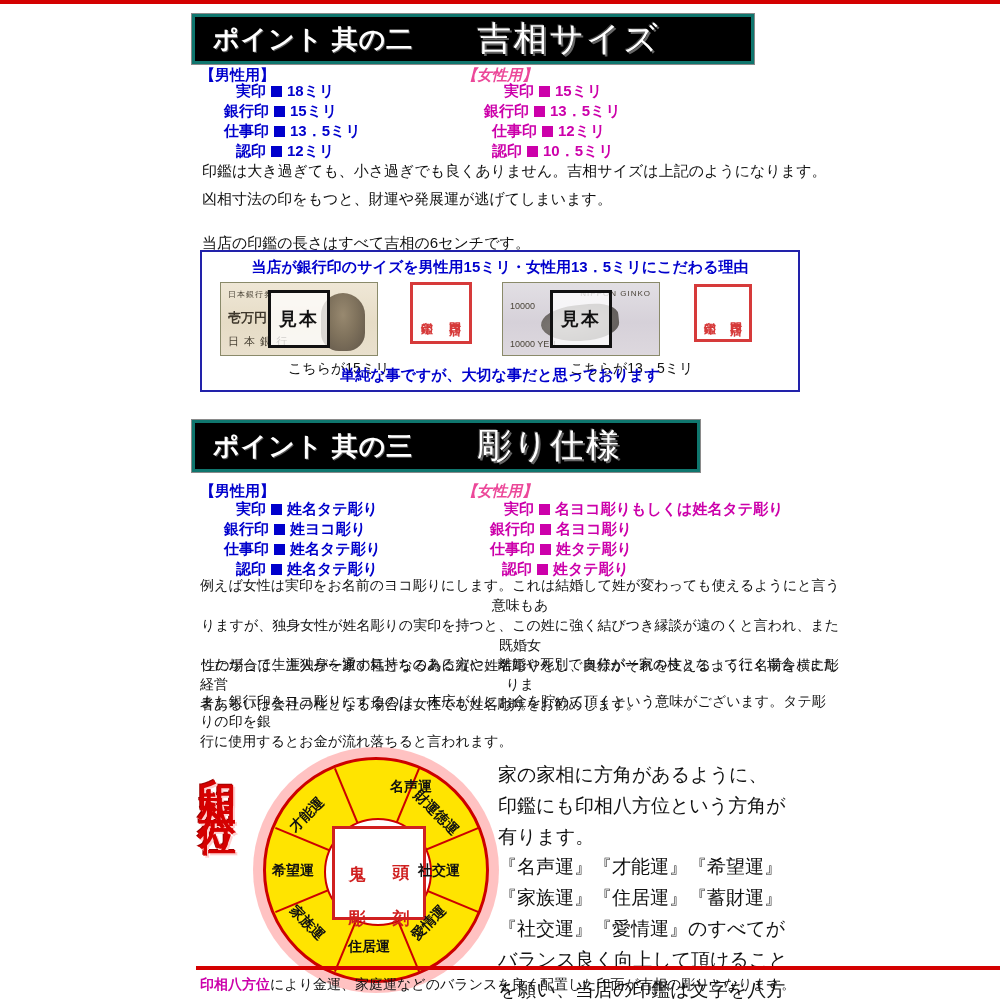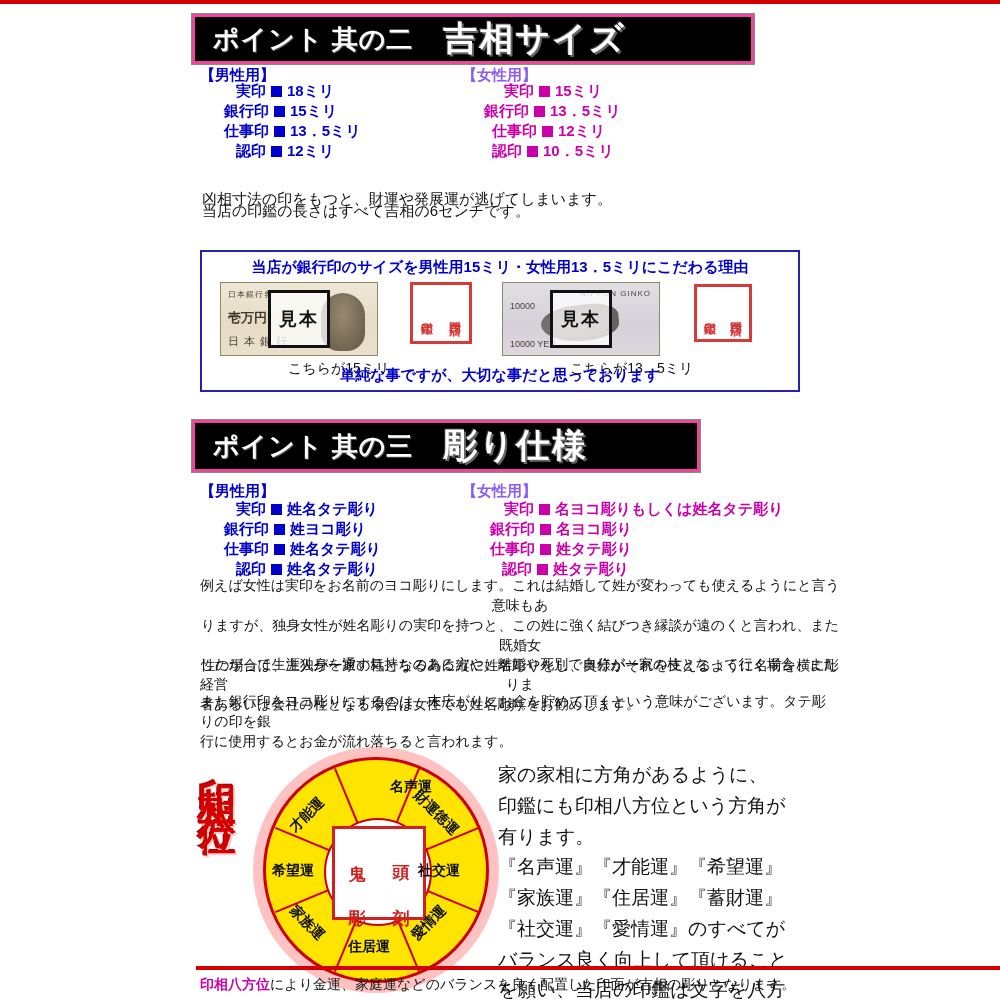--- a/index.html
+++ b/index.html
@@ -17,61 +17,62 @@
   .page {
     position: relative;
     width: 1000px;
     height: 1000px;
   }
 
   
   .banner {
     position: absolute;
     background: #000000;
-    border: 3px solid #ec4899;
+    border: 3px solid #0f766e;
     box-shadow: 0 0 0 1px #8a8a8a;
     display: flex;
     align-items: center;
     padding: 0 18px;
     box-sizing: border-box;
+    gap: 44px;
   }
   .banner-small {
     color: #ffffff;
     font-weight: bold;
     font-size: 26px;
     letter-spacing: 1px;
     text-shadow: 1px 1px 0 #555;
     white-space: nowrap;
   }
   .banner-big {
     color: #ffffff;
-    font-weight: bold;
+    font-weight: normal;
     font-size: 34px;
-    margin-left: 30px;
+    margin-left: 20px;
     letter-spacing: 2px;
     text-shadow: 2px 2px 0 #666, -1px -1px 0 #444;
     white-space: nowrap;
   }
   .redline {
     position: absolute;
     height: 4px;
     background: #d40000;
     left: 0;
     width: 1000px;
   }
 
   
   .spec-head {
     position: absolute;
     color: #0000cc;
     font-weight: bold;
     font-size: 15px;
     white-space: nowrap;
   }
-  .spec-head.female { color: #8b5cf6; }
+  .spec-head.female { color: #ec4899; font-style: italic; }
   .spec-row {
     position: absolute;
     font-size: 15px;
     white-space: nowrap;
     display: flex;
     align-items: center;
   }
   .spec-row .lbl { color: #0000cc; font-weight: bold; }
   .spec-row .lbl.f { color: #cc00aa; }
   .spec-row .sq {
@@ -342,22 +343,23 @@
     <span class="lbl f">仕事印</span>
       <span class="sq f"></span>
       <span class="val f">12ミリ</span>
   </div>
   <div class="spec-row" style="left:492px; top:142px;">
     <span class="lbl f">認印</span>
       <span class="sq f"></span>
       <span class="val f">10．5ミリ</span>
   </div>
 
+  <div class="para" style="left:202px; top:160px;">印鑑は大き過ぎても、小さ過ぎでも良くありません。吉相サイズは上記のようになります。</div>
   <div class="para" style="left:202px; top:188px;">凶相寸法の印をもつと、財運や発展運が逃げてしまいます。</div>
-  <div class="para" style="left:202px; top:200px;">当店の印鑑の長さはすべて吉相の6センチです。</div>
+  <div class="para" style="left:202px; top:232px;">当店の印鑑の長さはすべて吉相の6センチです。</div>
 
   <div class="money-box" style="left:200px; top:250px; width:600px; height:142px;">
     <div class="money-title" style="left:0; right:0; top:6px; text-align:center; position:absolute;">当店が銀行印のサイズを男性用15ミリ・女性用13．5ミリにこだわる理由</div>
 
     <div class="note note-10000-old" style="left:18px; top:30px; width:158px; height:74px;">
       <div class="note-txt-tl">日本銀行券</div>
       <div class="note-txt-bl">日 本 銀 行</div>
       <div style="position:absolute; left:7px; top:26px; font-size:13px; font-weight:bold; color:#3d362a;">壱万円</div>
       <div class="note-portrait"></div>
       <div class="note-stamp">見本</div>

